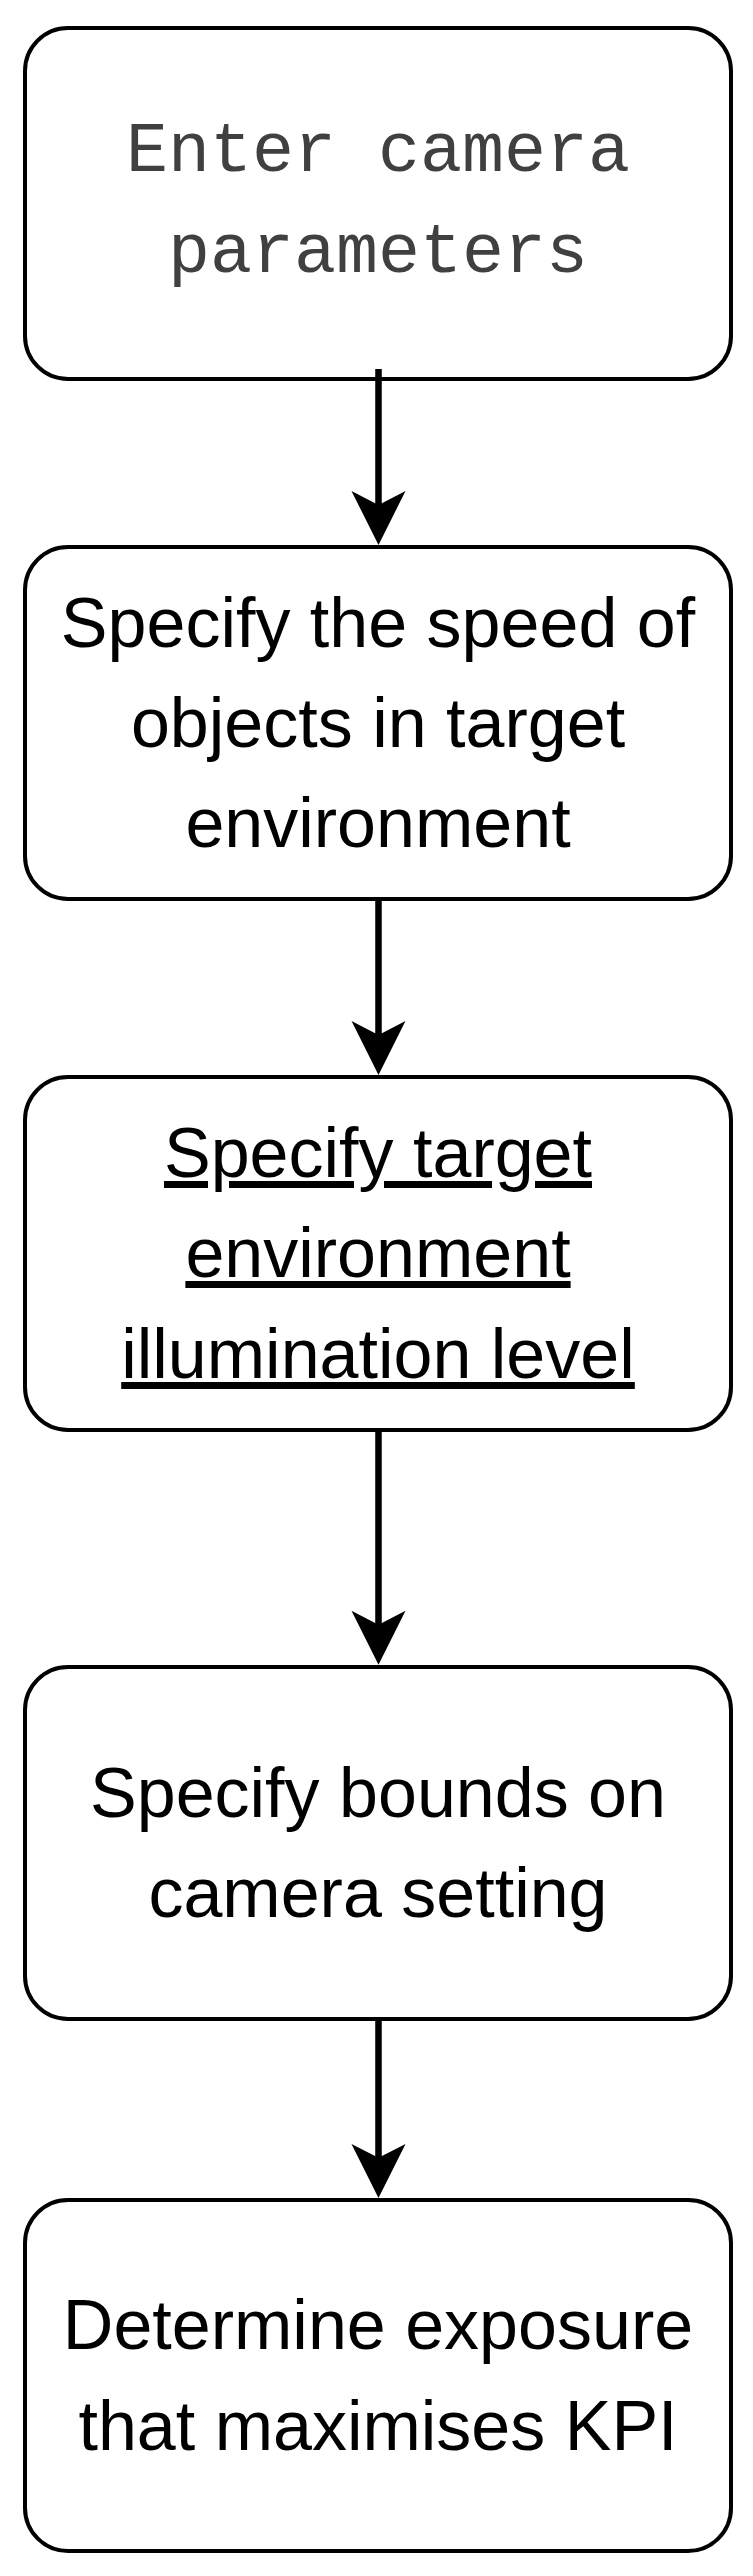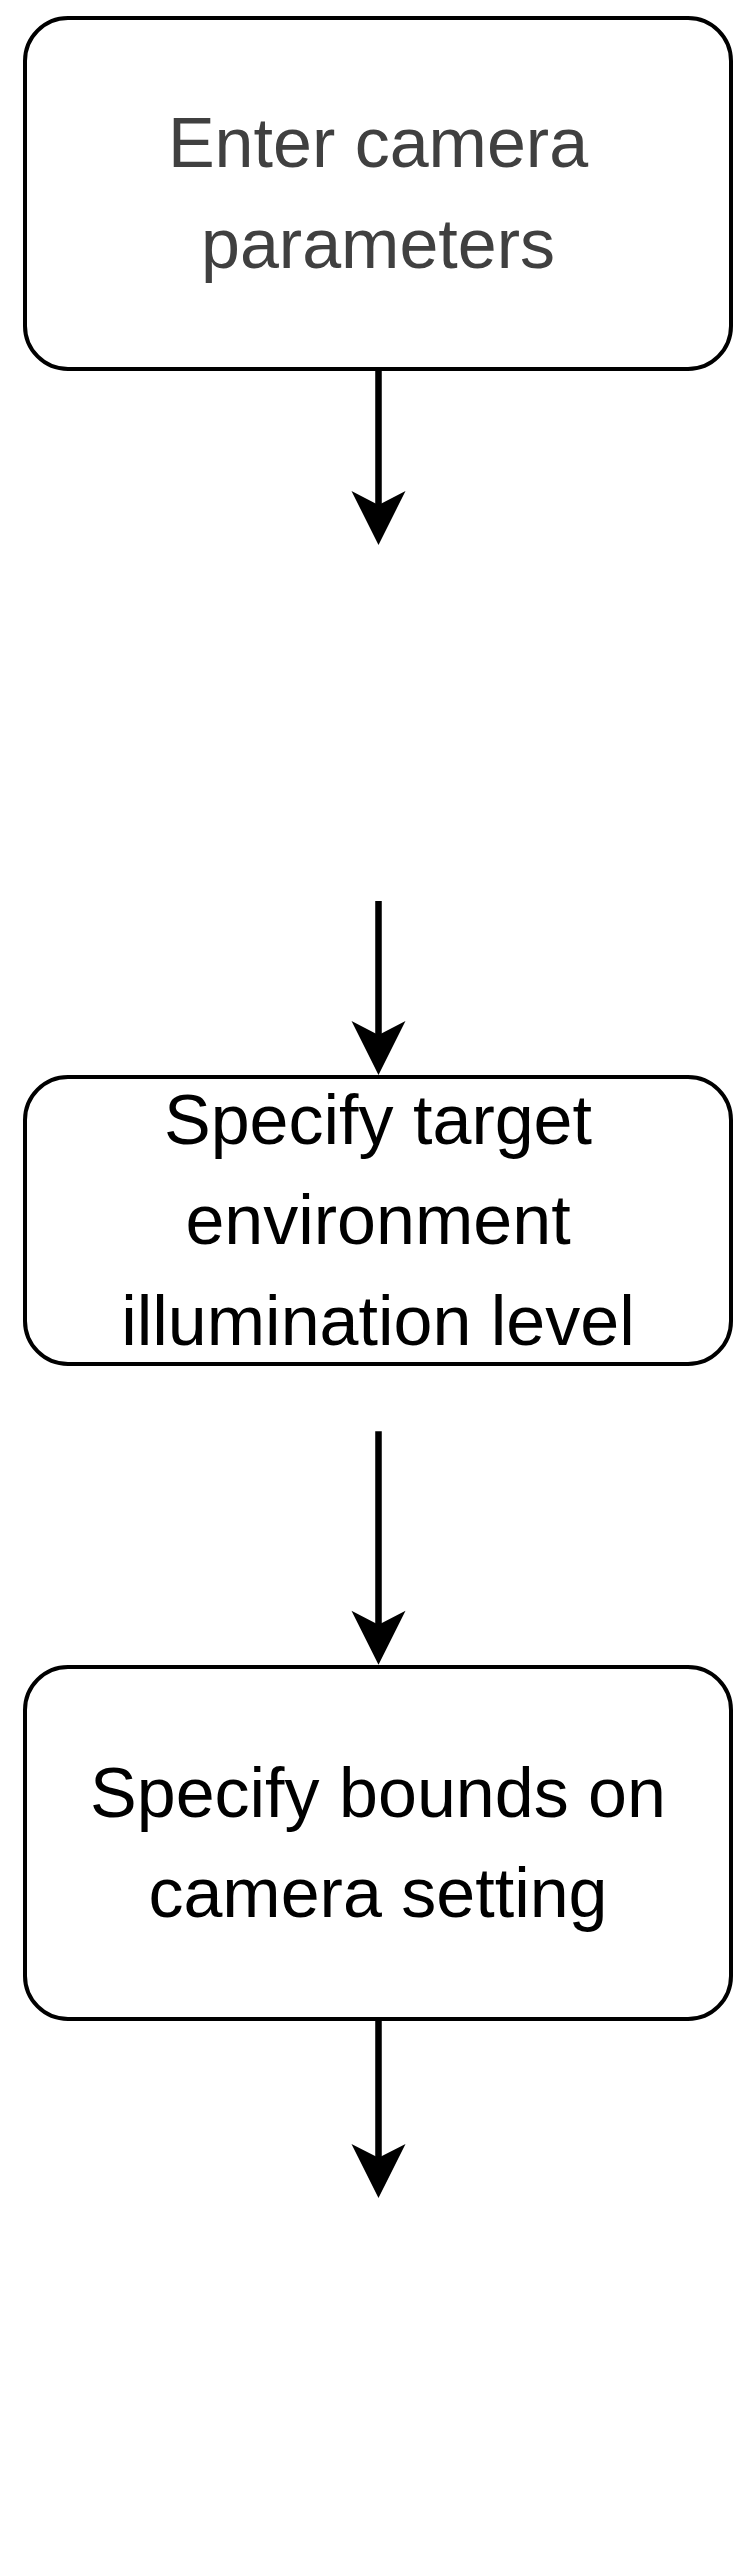--- a/index.html
+++ b/index.html
@@ -31,23 +31,23 @@
   }
   .node-label {
     display: block;
     width: 100%;
     padding: 0 14px;
     font-size: 70px;
     line-height: 1.43;
     color: #000000;
     letter-spacing: 0;
   }
-  .node-1 { top: 16px; }
+  .node-1 { top: 26px; font-family: Liberation Mono, monospace; }
   .node-2 { top: 545px; height: 356px; }
-  .node-3 { top: 1075px; height: 291px; }
+  .node-3 { top: 1075px; height: 357px; text-decoration: underline; }
   .node-4 { top: 1665px; height: 356px; justify-content: flex-end; }
   .node-5 { top: 2198px; }
   .node-1 .node-label { color: #404040; }
   .arrow {
     position: absolute;
     left: 348px;
     width: 61px;
     display: block;
   }
   .arrow-1 { top: 369px; height: 176px; }
@@ -64,20 +64,23 @@
 
   <div class="node node-1">
     <span class="node-label">Enter camera parameters</span>
   </div>
 
   <svg class="arrow arrow-1" viewBox="0 0 70 202" xmlns="http://www.w3.org/2000/svg" aria-hidden="true">
     <line x1="35" y1="0" x2="35" y2="157"></line>
     <polygon points="4,140 35,156 66,140 35,202"></polygon>
   </svg>
 
+  <div class="node node-2">
+    <span class="node-label">Specify the speed of objects in target environment</span>
+  </div>
 
   <svg class="arrow arrow-2" viewBox="0 0 70 200" xmlns="http://www.w3.org/2000/svg" aria-hidden="true">
     <line x1="35" y1="0" x2="35" y2="155"></line>
     <polygon points="4,138 35,154 66,138 35,200"></polygon>
   </svg>
 
   <div class="node node-3">
     <span class="node-label">Specify target environment illumination level</span>
   </div>
 
@@ -88,15 +91,18 @@
 
   <div class="node node-4">
     <span class="node-label">Specify bounds on camera setting</span>
   </div>
 
   <svg class="arrow arrow-4" viewBox="0 0 70 203" xmlns="http://www.w3.org/2000/svg" aria-hidden="true">
     <line x1="35" y1="0" x2="35" y2="158"></line>
     <polygon points="4,141 35,157 66,141 35,203"></polygon>
   </svg>
 
+  <div class="node node-5">
+    <span class="node-label">Determine exposure that maximises KPI</span>
+  </div>
 
 </div>
 
 
 </body></html>

